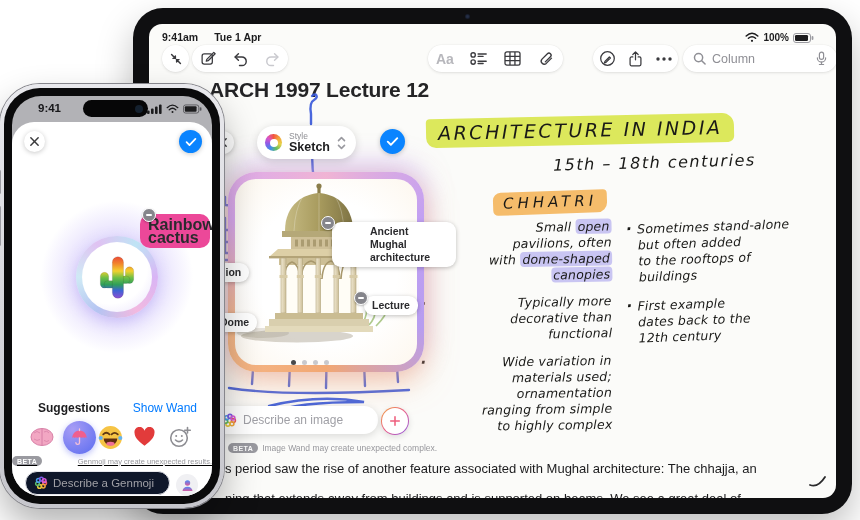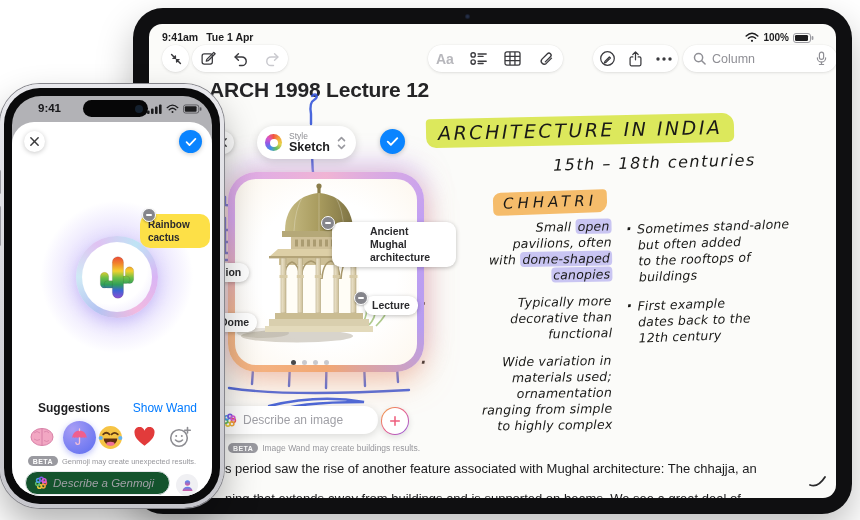--- a/index.html
+++ b/index.html
@@ -8,21 +8,21 @@
   .abs{position:absolute;}
   svg{display:block;}
 
   
   .ipad{position:absolute;left:133px;top:8px;width:719px;height:506px;border-radius:30px;
         background:#0f0f11;box-shadow:0 16px 36px rgba(0,0,0,.25);}
   .ipad-cam{position:absolute;left:332px;top:6px;width:5px;height:5px;border-radius:50%;
         background:#27314a;box-shadow:0 0 2px #000 inset;}
   .ipad-screen{position:absolute;inset:16px;border-radius:13px;background:#fbfbf9;overflow:hidden;}
 
-  .ipad-status{font-size:10.5px;font-weight:700;color:#1c1c1e;display:flex;gap:8px;}
+  .ipad-status{font-size:10.5px;font-weight:700;color:#1c1c1e;display:flex;gap:16px;}
   .status-right{display:flex;align-items:center;gap:4px;font-size:10px;font-weight:600;color:#1c1c1e;}
 
   .pill{position:absolute;height:27px;border-radius:14px;background:#fff;
         box-shadow:0 1px 3px rgba(0,0,0,.10),0 0 0 .5px rgba(0,0,0,.03);
         display:flex;align-items:center;justify-content:space-around;}
   .tbtn{display:flex;align-items:center;justify-content:center;width:26px;height:27px;color:#3a3a3e;}
   .dim{color:#b9b9bf;}
   .searchpill{justify-content:flex-start;padding:0 10px;gap:6px;}
   .search-txt{font-size:12.5px;color:#8f8f95;flex:1;}
 
@@ -87,39 +87,39 @@
   .side-btn{position:absolute;left:-2px;width:3px;border-radius:2px;background:#9c9ca2;}
   .iphone-bezel{position:absolute;inset:4px;border-radius:36px;background:#0a0a0b;}
   .iphone-screen{position:absolute;inset:12px;border-radius:29px;background:#b2b2b6;overflow:hidden;}
   .island{position:absolute;left:71px;top:4px;width:65px;height:17px;border-radius:9px;background:#060607;}
   .island-cam{position:absolute;right:5px;top:4.5px;width:8px;height:8px;border-radius:50%;background:#14202e;}
   .p-time{position:absolute;left:26px;top:6px;font-size:11.5px;font-weight:700;color:#17171a;}
   .p-status{position:absolute;right:10px;top:8px;display:flex;gap:4px;align-items:center;}
 
   .sheet{position:absolute;left:0;right:0;top:26px;bottom:0;background:#fff;border-radius:22px 22px 0 0;}
 
-  .g-label{position:absolute;left:128px;top:118px;width:54px;background:#fde047;border-radius:10px;
-        padding:4px 8px;font-size:10px;font-weight:700;color:#2b2b2e;line-height:13px;}
+  .g-label{position:absolute;left:128px;top:118px;width:54px;background:#ec4899;border-radius:10px;
+        padding:4px 8px;font-size:16px;font-weight:700;color:#2b2b2e;line-height:13px;}
   .glow{position:absolute;left:28px;top:104px;width:154px;height:154px;border-radius:50%;
         background:radial-gradient(circle,rgba(186,168,250,.55) 0%,rgba(186,168,250,.26) 46%,rgba(186,168,250,0) 70%);}
   .bubble{position:absolute;left:64px;top:140px;width:82px;height:82px;border-radius:50%;
         background:conic-gradient(from 30deg,#bfe4f5,#d9b5f5,#f2b9e0,#b5c4f2,#cfeaf5,#e0c2f2,#bfe4f5);
         box-shadow:0 4px 14px rgba(160,140,240,.45);}
   .bubble-in{position:absolute;inset:6px;border-radius:50%;
         background:radial-gradient(circle at 40% 35%,#ffffff 60%,#f0ecfd 85%,#e4dcfa);}
   .cactus{position:absolute;left:80px;top:156px;}
 
   .sug-title{font-size:12px;font-weight:700;color:#1c1c1e;}
   .show-more{font-size:12px;color:#007aff;}
   .emoji-slot{position:absolute;display:flex;align-items:center;justify-content:center;}
   .umb-circle{width:33px;height:33px;border-radius:50%;
         background:radial-gradient(circle at 30% 25%,#a79df5,#5b6cf0);
         display:flex;align-items:center;justify-content:center;box-shadow:0 2px 6px rgba(90,100,240,.4);}
-  .g-input{position:absolute;left:13px;top:375px;width:145px;height:24px;border-radius:12px;background:#14532d;
-        border:1px solid #e7e7ec;box-sizing:border-box;display:flex;align-items:center;gap:5px;padding:0 8px;font-style:italic;}
+  .g-input{position:absolute;left:13px;top:375px;width:145px;height:24px;border-radius:12px;background:#0f172a;
+        border:1px solid #e7e7ec;box-sizing:border-box;display:flex;align-items:center;gap:5px;padding:0 8px;}
   .person-btn{position:absolute;left:164px;top:378px;width:22px;height:22px;border-radius:50%;background:#f0f0f3;
         display:flex;align-items:center;justify-content:center;}
 </style>
 </head>
 <body>
 
 <div class="stage">
 
   <div class="ipad">
     <div class="ipad-cam"></div>
@@ -228,21 +228,21 @@
         <span class="search-txt">Column</span>
         <span>
             <svg width="11" height="15" viewBox="0 0 13 17" fill="none" stroke="#8f8f95" stroke-width="1.4" stroke-linecap="round">
               <rect x="4" y="1" width="5" height="8.5" rx="2.5"></rect>
               <path d="M1.6 7.8 a4.9 4.9 0 0 0 9.8 0"></path>
               <path d="M6.5 12.7 V15.2 M4 15.6 H9"></path>
             </svg>
           </span>
       </div>
 
-      <div class="abs note-title" style="left:60px;top:54px;">ARCH 1998 Lecture 12</div>
+      <div class="abs note-title" style="left:60px;top:54px;">ARCH 1997 Lecture 12</div>
 
       <div class="abs hand" style="left:277px;top:95px;transform:rotate(-1.2deg);font-size:19px;letter-spacing:2.5px;font-weight:500;">
         <span class="hl-y">ARCHITECTURE IN INDIA</span>
       </div>
       <div class="abs hand" style="left:404px;top:129px;transform:rotate(-1.5deg);font-size:16px;letter-spacing:1.5px;">15th – 18th centuries</div>
       <div class="abs hand" style="left:344px;top:169px;transform:rotate(-2deg);font-size:15px;letter-spacing:4px;font-weight:500;">
         <span class="hl-o">CHHATRI</span>
       </div>
 
       <div class="abs" style="left:283px;top:196px;width:180px;display:flex;flex-direction:column;gap:11px;text-align:right;">
@@ -411,21 +411,21 @@
         <span class="ph-txt">Describe an image</span>
       </div>
       <div class="wand-plus">
         <svg width="12" height="12" viewBox="0 0 14 14" fill="none" stroke="#ee5f7e" stroke-width="1.8" stroke-linecap="round">
             <path d="M7 2 V12 M2 7 H12"></path>
           </svg>
       </div>
 
       <div class="beta-row" style="left:79px;top:419px;">
         <span class="beta-badge">BETA</span>
-        <span class="disclaimer">Image Wand may create buildings results.</span>
+        <span class="disclaimer">Image Wand may create unexpected complex.</span>
       </div>
 
     </div>
   </div>
 
   <div class="iphone">
     <div class="side-btn" style="top:86px;height:24px;"></div>
     <div class="side-btn" style="top:122px;height:40px;"></div>
     <div class="iphone-bezel"></div>
     <div class="iphone-screen">
@@ -538,21 +538,21 @@
       <div class="emoji-slot" style="left:155px;top:328px;width:26px;height:26px;">
         <svg width="24" height="24" viewBox="0 0 24 24" fill="none" stroke="#8e8e93" stroke-width="1.6" stroke-linecap="round">
             <circle cx="11" cy="13" r="8.3"></circle>
             <path d="M7.5 15 q3.5 3.2 7 0"></path>
             <circle cx="8.2" cy="11" r="1" fill="#8e8e93" stroke="none"></circle>
             <circle cx="13.8" cy="11" r="1" fill="#8e8e93" stroke="none"></circle>
             <path d="M19.5 2.5 V8 M16.7 5.2 H22.3"></path>
           </svg>
       </div>
 
-      <div class="beta-row" style="left:0;right:0;top:360px;justify-content:center;">
+      <div class="beta-row" style="left:0;right:0;top:360px;justify-content:space-between;text-decoration:underline;">
         <span class="beta-badge">BETA</span>
         <span class="disclaimer" style="font-size:7.5px;">Genmoji may create unexpected results.</span>
       </div>
 
       <div class="g-input">
         <span>
           <svg width="14" height="14" viewBox="0 0 16 16" fill="none" stroke-width="1.7">
             <circle cx="12.2" cy="8" r="2.1" stroke="#f25c54"></circle>
               <circle cx="10.6" cy="11.5" r="2.1" stroke="#f2a93b"></circle>
               <circle cx="6.3" cy="11.9" r="2.1" stroke="#e8c93a"></circle>

